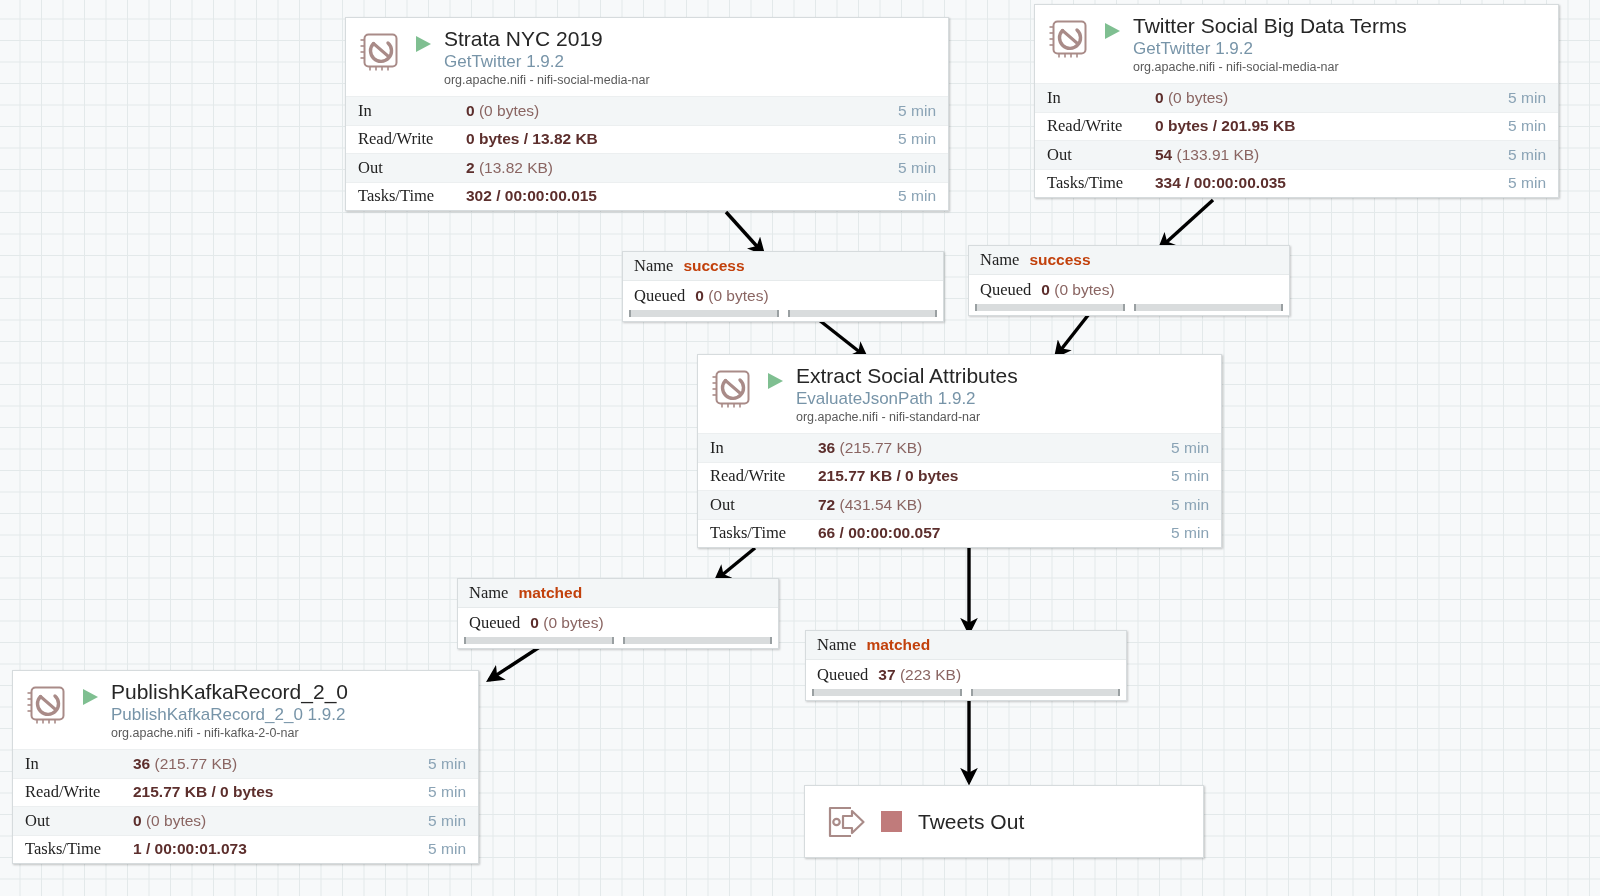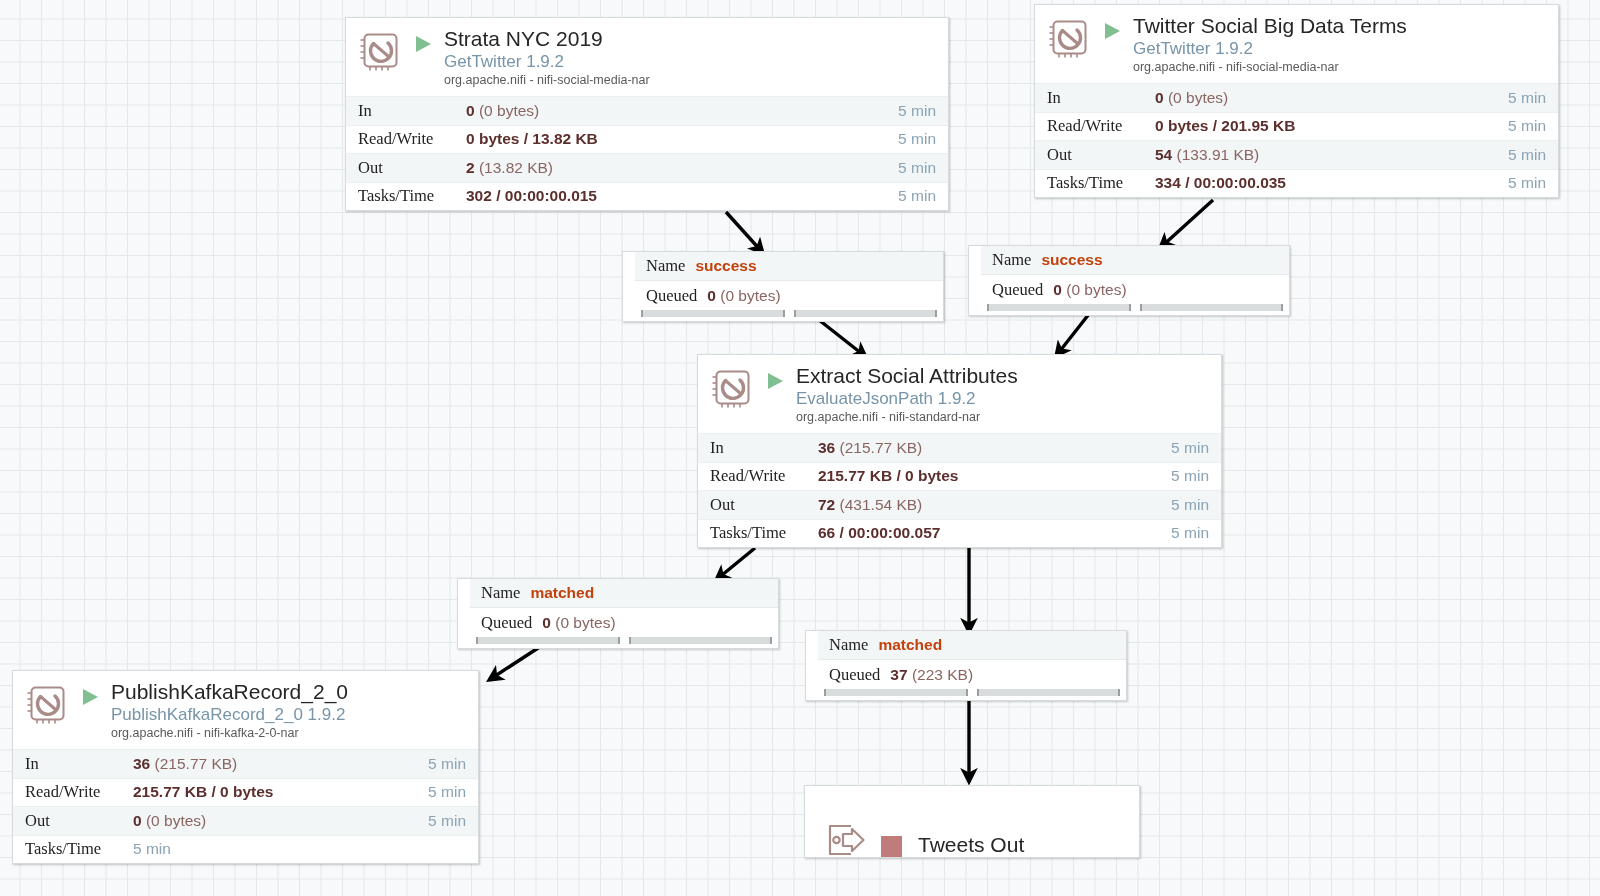--- a/index.html
+++ b/index.html
@@ -72,21 +72,20 @@
   .stat-time { color: #8aa3b5; flex: 0 0 auto; text-align: right; font-size: 15.5px; }
 
   
   .connection {
     position: absolute;
     background: #ffffff;
     border: 1px solid #d6dbdd;
     box-shadow: 1px 1px 2px rgba(0,0,0,0.2);
     z-index: 4;
     width: 322px;
-    padding-left: 12px;
   }
   .conn-row {
     display: flex;
     align-items: center;
     height: 29px;
     padding: 0 10px 0 11px;
     font-size: 15.5px;
   }
   .conn-row.name { background: #f3f6f7; border-bottom: 1px solid #e6eaeb; }
   .conn-key { font-family: "Liberation Serif", serif; font-size: 16.5px; color: #222; margin-right: 10px; }
@@ -382,25 +381,26 @@
       <span class="stat-value"><b>215.77 KB / 0 bytes</b><span class="dim"></span></span>
       <span class="stat-time">5 min</span>
     </div>
     <div class="stat-row alt">
       <span class="stat-label">Out</span>
       <span class="stat-value"><b>0</b><span class="dim"> (0 bytes)</span></span>
       <span class="stat-time">5 min</span>
     </div>
     <div class="stat-row">
       <span class="stat-label">Tasks/Time</span>
-      <span class="stat-time">5 min</span>
-    </div>
-  </div>
-
-  <div class="port" style="left:804px; top:785px; width:336px; height:73px;align-items:flex-end;">
+      <span class="stat-value"><b>1 / 00:00:01.073</b><span class="dim"></span></span>
+      <span class="stat-time">5 min</span>
+    </div>
+  </div>
+
+  <div class="port" style="left:804px; top:785px; width:400px; height:73px;">
     <svg class="port-icon" viewBox="0 0 42 34">
       <path d="M26 3 H5 V31 H26" fill="none" stroke="#a98b88" stroke-width="2.2" stroke-linejoin="round"></path>
       <path d="M18 11 H27 V6 L38.5 17 L27 28 V23 H18 Z" fill="none" stroke="#a98b88" stroke-width="2.2" stroke-linejoin="round"></path>
       <circle cx="11.5" cy="17" r="3.2" fill="none" stroke="#a98b88" stroke-width="2.2"></circle>
     </svg>
     <div class="stop-square"></div>
     <div class="port-name">Tweets Out</div>
   </div>
 
 </div>

